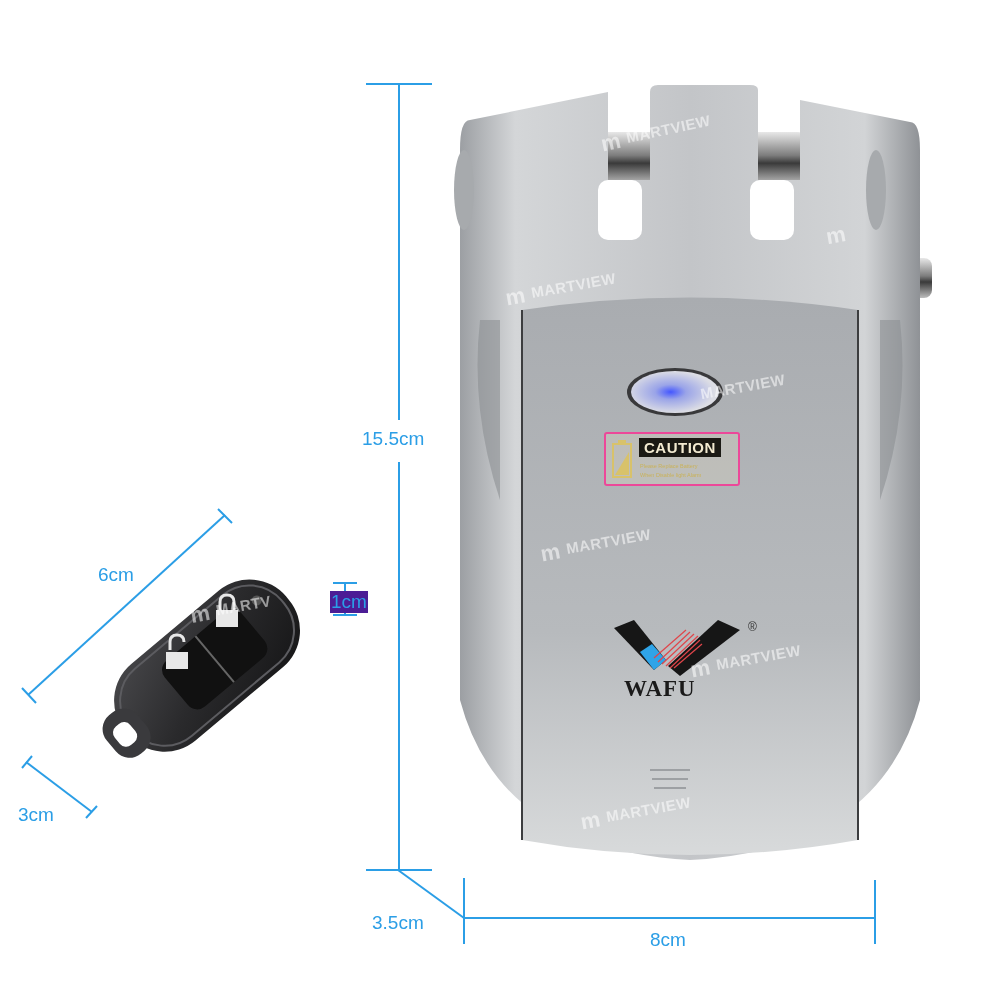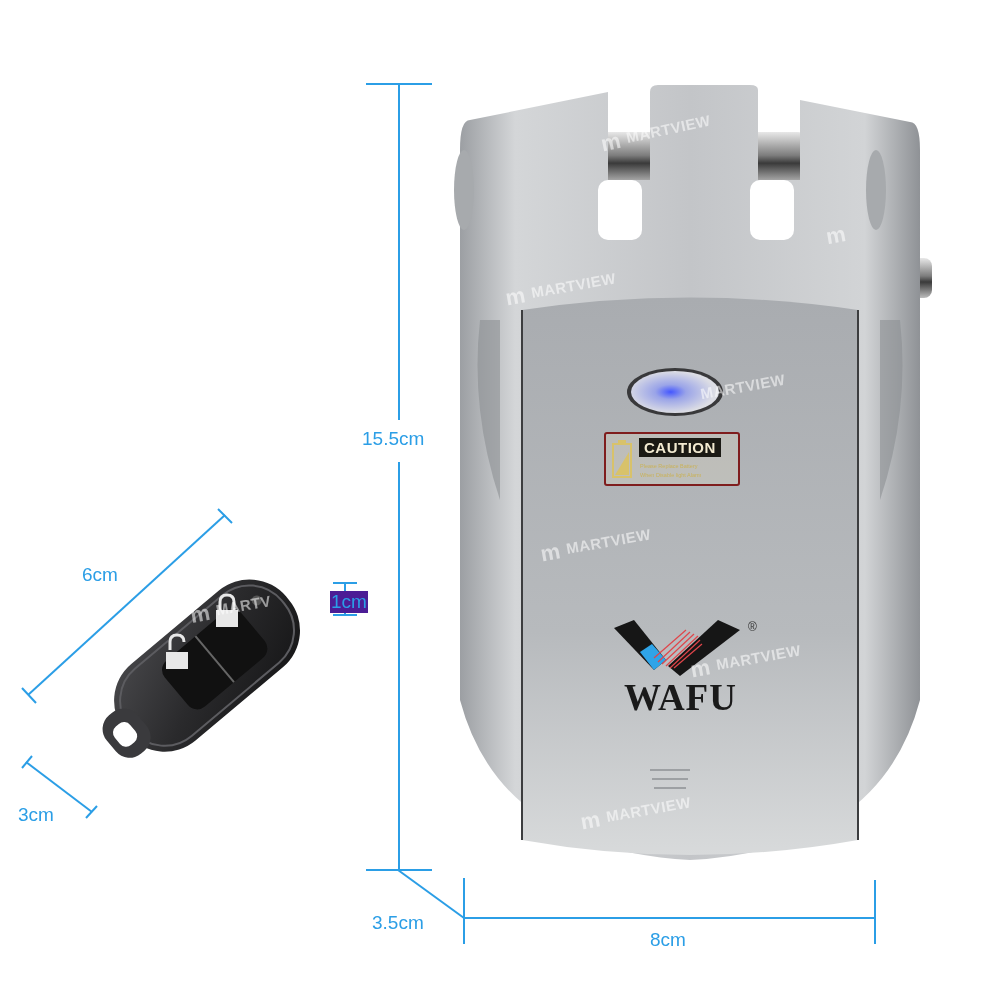--- a/index.html
+++ b/index.html
@@ -1,24 +1,24 @@
 <!DOCTYPE html>
 <html><head>
 <meta charset="utf-8">
 <style>
   html,body{margin:0;padding:0;background:#ffffff;}
   body{width:1000px;height:1000px;position:relative;overflow:hidden;font-family:"Liberation Sans",sans-serif;}
   .abs{position:absolute;}
   .dim{color:#2b9ee6;font-size:19px;font-family:"Liberation Sans",sans-serif;white-space:nowrap;}
   .wm{color:rgba(255,255,255,0.55);font-weight:bold;font-size:15px;letter-spacing:0.5px;white-space:nowrap;font-family:"Liberation Sans",sans-serif;}
   .wm-m{display:inline-block;font-size:22px;font-weight:bold;margin-right:6px;vertical-align:-3px;}
-  .caution-box{position:absolute;left:604px;top:432px;width:136px;height:54px;border:2px solid #7f1d1d;border-radius:3px;box-sizing:border-box;background:rgba(230,225,195,0.25);}
+  .caution-box{position:absolute;left:604px;top:432px;width:136px;height:54px;border:2px solid #ec4899;border-radius:3px;box-sizing:border-box;background:rgba(230,225,195,0.25);}
   .caution-label{position:absolute;left:33px;top:4px;background:#1b1a14;color:#f2ead0;font-weight:bold;font-size:15px;padding:1px 5px;letter-spacing:0.5px;}
   .caution-sub{position:absolute;left:34px;font-size:5.5px;color:#c9b25a;white-space:nowrap;}
-  .wafu-text{position:absolute;left:624px;top:676px;font-family:"Liberation Serif",serif;font-weight:bold;font-size:37px;color:#1a1a1a;letter-spacing:1px;}
+  .wafu-text{position:absolute;left:624px;top:676px;font-family:"Liberation Serif",serif;font-weight:bold;font-size:23px;color:#1a1a1a;letter-spacing:1px;}
   .reg{position:absolute;left:748px;top:620px;font-size:12px;color:#333;}
 </style>
 </head>
 <body>
 
 <svg class="abs" style="left:0;top:0" width="1000" height="1000">
   <g stroke="#2b9ee6" stroke-width="2" fill="none">
 
     <line x1="366" y1="84" x2="432" y2="84"></line>
     <line x1="399" y1="84" x2="399" y2="420"></line>
@@ -41,21 +41,21 @@
 
     <line x1="333" y1="583" x2="357" y2="583"></line>
     <line x1="345" y1="583" x2="345" y2="615"></line>
     <line x1="333" y1="615" x2="357" y2="615"></line>
   </g>
 </svg>
 
 <div class="abs dim" style="left:362px;top:428px">15.5cm</div>
 <div class="abs dim" style="left:372px;top:912px">3.5cm</div>
 <div class="abs dim" style="left:650px;top:929px">8cm</div>
-<div class="abs dim" style="left:82px;top:564px">6cm</div>
+<div class="abs dim" style="left:98px;top:564px">6cm</div>
 <div class="abs dim" style="left:18px;top:804px">3cm</div>
 <div class="abs dim" style="left:330px;top:591px;background:#4c1d95;padding:0 1px">1cm</div>
 
 <svg class="abs" style="left:440px;top:80px" width="510" height="780">
   <defs>
     <linearGradient id="metal" x1="0" y1="0" x2="1" y2="0">
       <stop offset="0" stop-color="#9c9fa3"></stop>
       <stop offset="0.12" stop-color="#d4d6d8"></stop>
       <stop offset="0.5" stop-color="#c3c5c8"></stop>
       <stop offset="0.88" stop-color="#d2d4d6"></stop>

